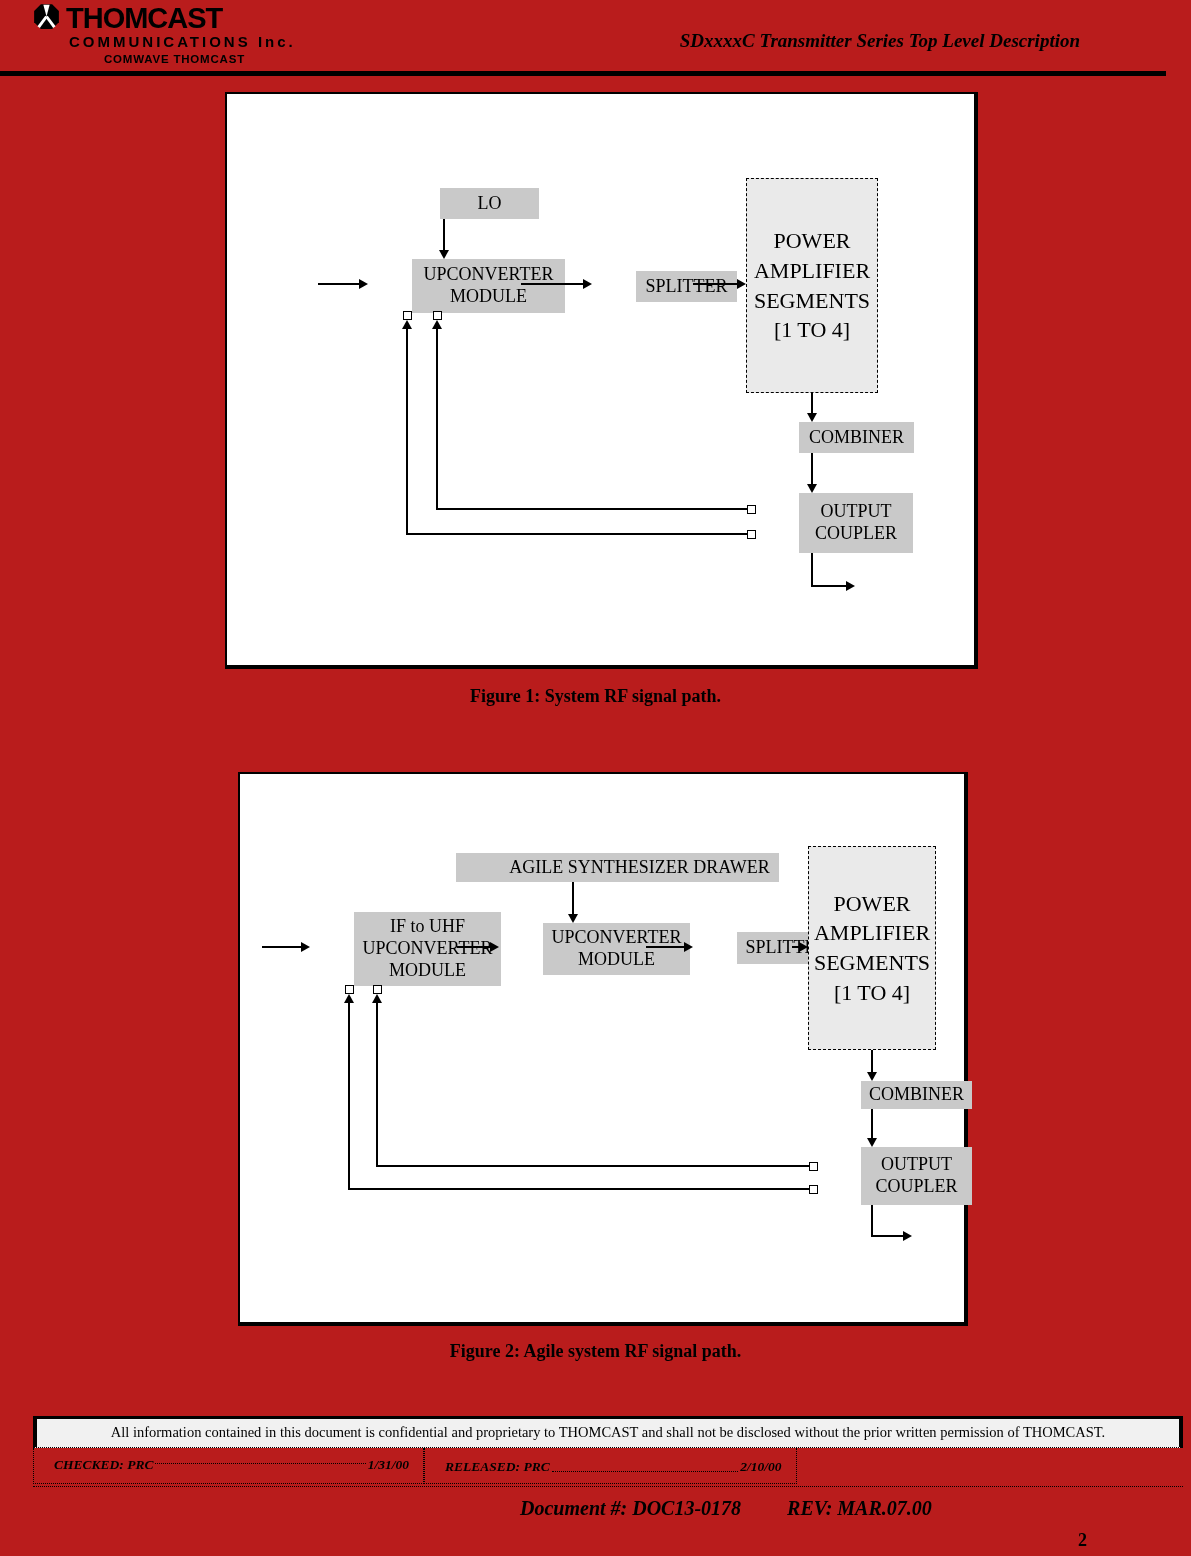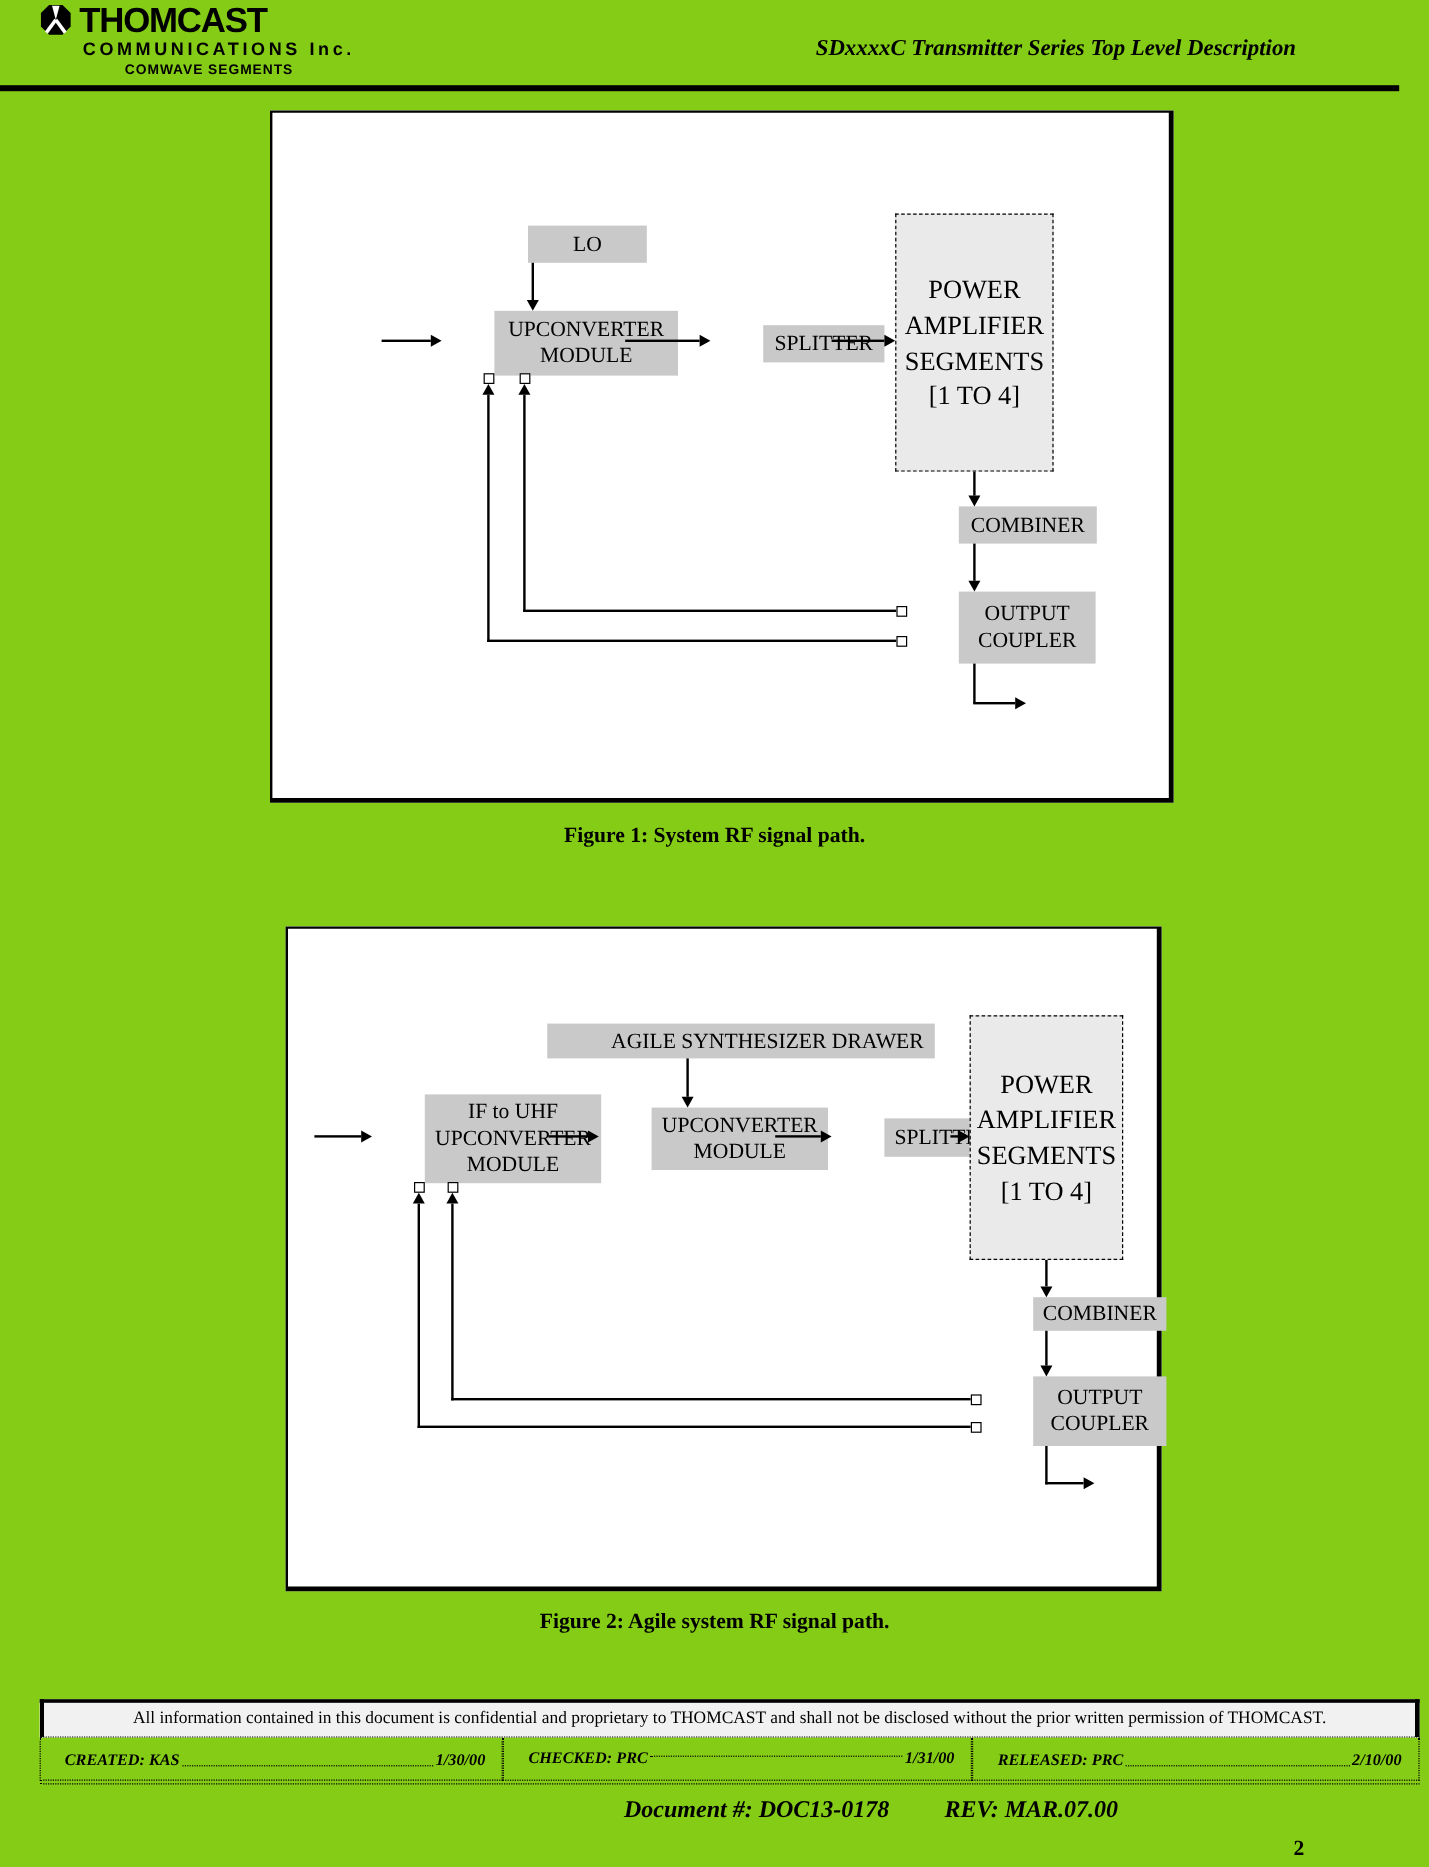--- a/index.html
+++ b/index.html
@@ -3,21 +3,21 @@
 <meta charset="utf-8">
 <style>
   :root{
     --box-fill:#c9c9c9;
     --pa-fill:#eaeaea;
     --line:#000000;
     --conf-bg:#f1f1f1;
   }
   *{margin:0;padding:0;box-sizing:border-box;}
   body{background:#ffffff;font-family:"Liberation Serif",serif;}
-  #page{position:relative;width:1191px;height:1556px;background:#84cc16;overflow:hidden;}
+  #page{position:relative;width:1191px;height:1556px;background:#b91c1c;overflow:hidden;}
 
   
   .brand{position:absolute;left:66px;top:2px;font-family:"Liberation Sans",sans-serif;font-weight:900;font-size:29px;letter-spacing:-1px;color:#000;}
   .brand-sub{position:absolute;left:69px;top:33px;font-family:"Liberation Sans",sans-serif;font-weight:800;font-size:15px;letter-spacing:3px;color:#000;}
   .brand-div{position:absolute;left:104px;top:53px;font-family:"Liberation Sans",sans-serif;font-weight:800;font-size:11.5px;letter-spacing:0.8px;color:#000;}
   .doc-title{position:absolute;right:111px;top:30px;font-weight:bold;font-style:italic;font-size:19px;color:#000;white-space:nowrap;}
   .rule{position:absolute;left:0;top:71px;width:1166px;height:5px;background:#000;}
 
   
   .frame{position:absolute;border:2px solid #000;border-right-width:4px;border-bottom-width:4px;background:#fff;}
@@ -54,21 +54,21 @@
   <span style="position:absolute;left:33px;top:3px;width:27px;height:27px;">
     <svg width="27" height="27" viewBox="0 0 24 24">
       <polygon points="7,1 17,1 23,7 23,17 17,23 7,23 1,17 1,7" fill="#000"></polygon>
       <polygon points="9.2,1.5 14.8,1.5 12,12 " fill="#fff"></polygon>
       <line x1="12" y1="12" x2="5" y2="21.5" stroke="#fff" stroke-width="2.6"></line>
       <line x1="12" y1="12" x2="19" y2="21.5" stroke="#fff" stroke-width="2.6"></line>
     </svg>
   </span>
   <div class="brand">THOMCAST</div>
   <div class="brand-sub">COMMUNICATIONS Inc.</div>
-  <div class="brand-div">COMWAVE SEGMENTS</div>
+  <div class="brand-div">COMWAVE THOMCAST</div>
   <div class="doc-title">SDxxxxC Transmitter Series Top Level Description</div>
   <div class="rule"></div>
 
   <div class="frame" style="left:225px;top:92px;width:753px;height:577px;">
     <div class="dbox" style="left:169px;top:94px;width:99px;height:31px;">LO</div>
     <div class="dbox" style="left:141px;top:165px;width:153px;height:54px;">UPCONVERTER
 MODULE</div>
     <div class="dbox" style="left:365px;top:177px;width:101px;height:31px;">SPLITTER</div>
     <div class="pabox" style="left:519px;top:84px;width:132px;height:215px;">POWER
 AMPLIFIER
@@ -163,25 +163,20 @@
     <div class="hline" style="left:136px;top:391px;width:433px;"></div>
     <div class="hline" style="left:108px;top:414px;width:461px;"></div>
     <div class="port" style="left:569px;top:388px;"></div>
     <div class="port" style="left:569px;top:411px;"></div>
   </div>
   <div class="caption" style="top:1341px;">Figure 2: Agile system RF signal path.</div>
 
   <div class="footer">
     <div class="conf-row">All information contained in this document is confidential and proprietary to THOMCAST and shall not be disclosed without the prior written permission of THOMCAST.</div>
     <div class="sig-row">
-      <div class="sig-cell c1">
-        <span>CREATED: KAS</span>
-        <span class="leader"></span>
-        <span>1/30/00</span>
-      </div>
       <div class="sig-cell c2">
         <span>CHECKED: PRC</span>
         <span class="leader"></span>
         <span>1/31/00</span>
       </div>
       <div class="sig-cell c3">
         <span>RELEASED: PRC</span>
         <span class="leader"></span>
         <span>2/10/00</span>
       </div>

